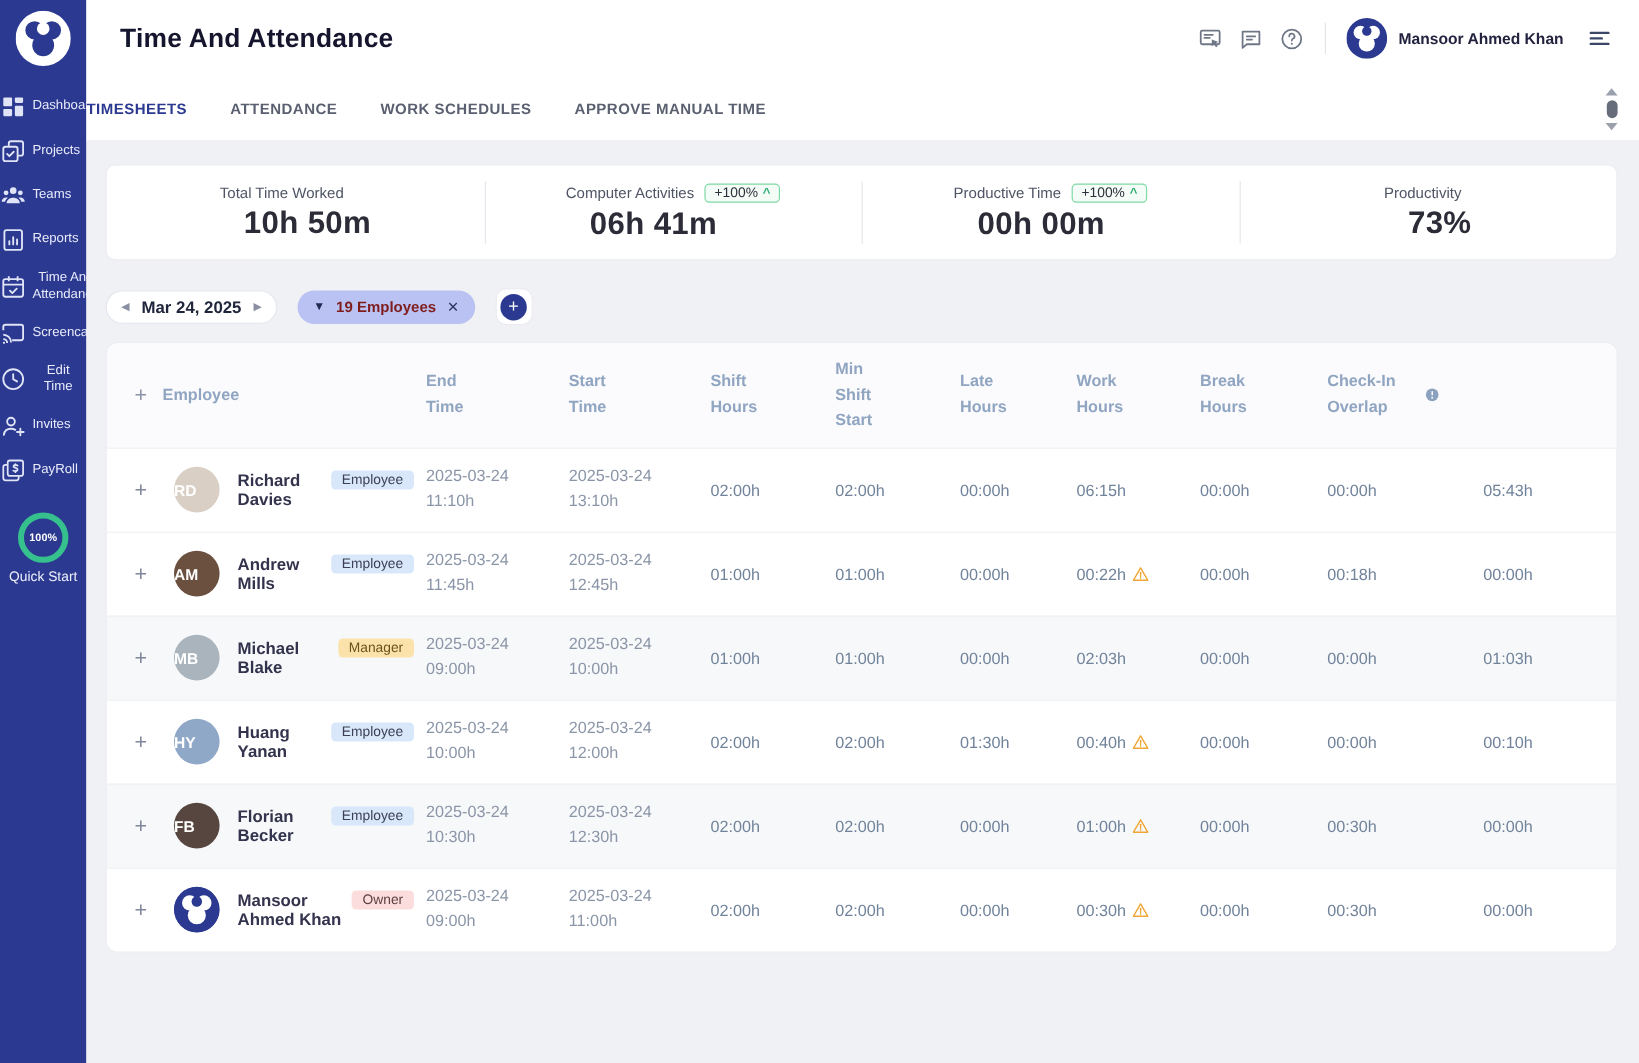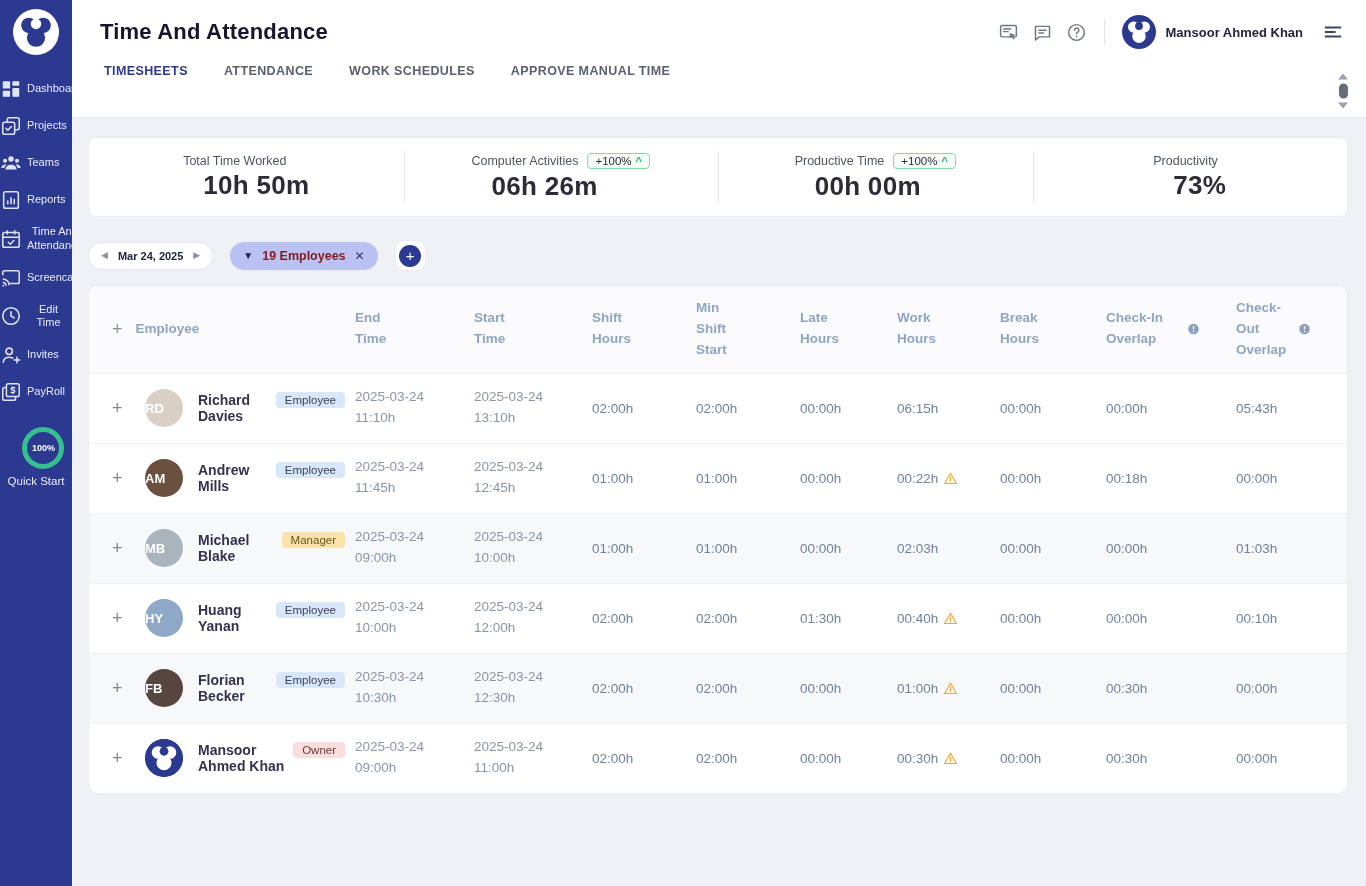--- a/index.html
+++ b/index.html
@@ -7,37 +7,37 @@
   body { font-family: "Liberation Sans", sans-serif; background:#f0f1f5; }
   .app { display:flex; width:1366px; height:886px; }
 
   
   .sidebar { width:72px; background:#2b3990; display:flex; flex-direction:column; align-items:center; padding-top:9px; flex-shrink:0; }
   .logo-wrap { width:46px; height:46px; margin-bottom:22px; cursor:pointer; }
   .side-nav { display:flex; flex-direction:column; align-items:center; width:100%; }
   .side-item { display:flex; flex-direction:row; align-items:center; gap:3px; margin-bottom:13px; cursor:pointer; width:100%; text-align:center; color:#dfe4f7; }
   .side-item .lbl { font-size:11px; line-height:1.25; color:#e8ebfa; padding:0 2px; }
   .side-ic { display:flex; align-items:center; justify-content:center; height:24px; }
-  .quick-start { margin-top:10px; display:flex; flex-direction:column; align-items:flex-end; gap:6px; cursor:pointer; }
+  .quick-start { margin-top:10px; display:flex; flex-direction:column; align-items:center; gap:6px; cursor:pointer; }
   .qs-ring { width:42px; height:42px; border-radius:50%; border:5px solid #35c08e; color:#fff; font-size:9px; font-weight:700; display:flex; align-items:center; justify-content:center; }
   .qs-lbl { font-size:11.5px; color:#eef0fc; }
 
   
   .main { flex:1; display:flex; flex-direction:column; min-width:0; }
   .topbar { height:64px; background:#fff; display:flex; align-items:center; padding:0 22px 0 28px; flex-shrink:0; }
   .page-title { font-size:22px; font-weight:700; color:#15152e; letter-spacing:.2px; }
   .top-right { margin-left:auto; display:flex; align-items:center; gap:13px; }
   .tb-icon { color:#6f7787; display:flex; cursor:pointer; }
   .div-v { width:1px; height:26px; background:#e3e3ea; margin:0 4px; }
   .user-menu { display:flex; align-items:center; gap:10px; cursor:pointer; }
   .avatar-sm { width:34px; height:34px; }
   .user-name { font-size:13px; color:#23233f; font-weight:600; }
   .burger { color:#3b4666; display:flex; cursor:pointer; margin-left:6px; }
 
-  .tabsbar { background:#fff; height:54px; display:flex; align-items:flex-start; gap:36px; padding-left:32px; border-bottom:1px solid #e9e9ee; position:relative; flex-shrink:0; }
+  .tabsbar { background:#fff; height:54px; display:flex; align-items:center; gap:36px; border-bottom:1px solid #e9e9ee; position:relative; flex-shrink:0; }
   .tab { background:none; border:none; font-family:inherit; font-size:12.5px; font-weight:700; letter-spacing:.4px; color:#5a606f; cursor:pointer; }
   .tab.active { color:#2b3990; }
   .scroll-ind { position:absolute; right:18px; top:50%; transform:translateY(-50%); display:flex; flex-direction:column; align-items:center; gap:4px; cursor:pointer; }
   .tri-up { width:0; height:0; border-left:5px solid transparent; border-right:5px solid transparent; border-bottom:6px solid #9aa0ac; }
   .tri-down { width:0; height:0; border-left:5px solid transparent; border-right:5px solid transparent; border-top:6px solid #9aa0ac; }
   .thumb { width:9px; height:15px; border-radius:5px; background:#676d7a; }
 
   .content { flex:1; background:#f0f1f5; padding:19px 18px 0 16px; }
 
   
@@ -48,21 +48,21 @@
   .stat-top { display:flex; align-items:center; gap:9px; }
   .stat-label { font-size:12.5px; color:#4f5565; }
   .stat-value { font-size:26px; font-weight:600; color:#2c2c38; letter-spacing:.3px;margin-left:20px; }
   .badge-up { border:1px solid #7fd9a4; background:#f3fcf7; border-radius:4px; padding:1px 7px; font-size:11.5px; color:#2e2e3a; display:flex; align-items:center; gap:4px; cursor:pointer; }
   .badge-caret { color:#2fae72; font-weight:700; font-size:11px; }
 
   
   .filter-row { margin-top:23px; display:flex; align-items:center; gap:17px; }
   .date-pill { background:#fff; border:1px solid #e6e7ef; border-radius:15px; height:28px; display:flex; align-items:center; gap:10px; padding:0 12px; }
   .date-arrow { color:#8a8fa3; font-size:9px; cursor:pointer; line-height:1; }
-  .date-text { font-size:11px; font-weight:700; color:#20263c; cursor:pointer; }
+  .date-text { font-size:14px; font-weight:700; color:#20263c; cursor:pointer; }
   .emp-chip { background:#b9c2f2; border-radius:15px; height:28px; display:flex; align-items:center; gap:9px; padding:0 13px; cursor:pointer; }
   .chip-caret { font-size:10px; color:#222a54; }
   .chip-text { font-size:12.5px; color:#7f1d1d; font-weight:600; }
   .chip-x { font-size:12px; color:#2e3560; cursor:pointer; }
   .add-btn { width:31px; height:31px; background:#fff; border:1px solid #ebebf1; border-radius:9px; display:flex; align-items:center; justify-content:center; cursor:pointer; }
   .add-circle { width:22px; height:22px; border-radius:50%; background:#2b3990; color:#fff; display:flex; align-items:center; justify-content:center; font-size:15px; line-height:1; padding-bottom:1px; }
 
   .search-row { margin-top:13px; display:flex; justify-content:flex-end; align-items:center; gap:8px; }
   .search-input { width:196px; height:28px; border:1.5px solid #d9e4f4; border-radius:15px; padding:0 14px; font-size:13px; font-family:inherit; color:#5b708c; outline:none; background:#fff; }
   .search-input::placeholder { color:#a6bedb; }
@@ -279,21 +279,21 @@
           </div>
           <div class="stat">
             <div class="stat-inner">
               <div class="stat-top">
                 <span class="stat-label">Computer Activities</span>
                 <span class="badge-up">
                   <span>+100%</span>
                   <span class="badge-caret">^</span>
                 </span>
               </div>
-              <div class="stat-value">06h 26m</div>
+              <div class="stat-value">06h 41m</div>
             </div>
           </div>
           <div class="stat">
             <div class="stat-inner">
               <div class="stat-top">
                 <span class="stat-label">Productive Time</span>
                 <span class="badge-up">
                   <span>+100%</span>
                   <span class="badge-caret">^</span>
                 </span>
@@ -341,27 +341,20 @@
           <div class="th"><span class="thw w44">Late Hours</span></div>
           <div class="th"><span class="thw w48">Work Hours</span></div>
           <div class="th"><span class="thw w48">Break Hours</span></div>
           <div class="th"><span class="thw w58">Check-In Overlap</span><span class="info-ic">
                 <svg viewBox="0 0 16 16" width="13" height="13">
                   <circle cx="8" cy="8" r="6.5" fill="#8ba1bd"></circle>
                   <rect x="7.25" y="4.2" width="1.5" height="4.6" rx=".75" fill="#fff"></rect>
                   <circle cx="8" cy="11" r=".95" fill="#fff"></circle>
                 </svg>
               </span></div>
-          <div class="th"><span class="thw w58">Check-Out Overlap</span><span class="info-ic">
-                <svg viewBox="0 0 16 16" width="13" height="13">
-                  <circle cx="8" cy="8" r="6.5" fill="#8ba1bd"></circle>
-                  <rect x="7.25" y="4.2" width="1.5" height="4.6" rx=".75" fill="#fff"></rect>
-                  <circle cx="8" cy="11" r=".95" fill="#fff"></circle>
-                </svg>
-              </span></div>
         </div>
         <div class="t-body" id="t-body">
             <div class="t-row">
               <div class="cell emp-cell">
                 <span class="row-plus">+</span>
                 <span class="avatar" style="background:#d9cfc4">
                   <span class="init">RD</span>
                 </span>
                 <span class="emp-info">
                   <span class="nm">Richard Davies</span>

